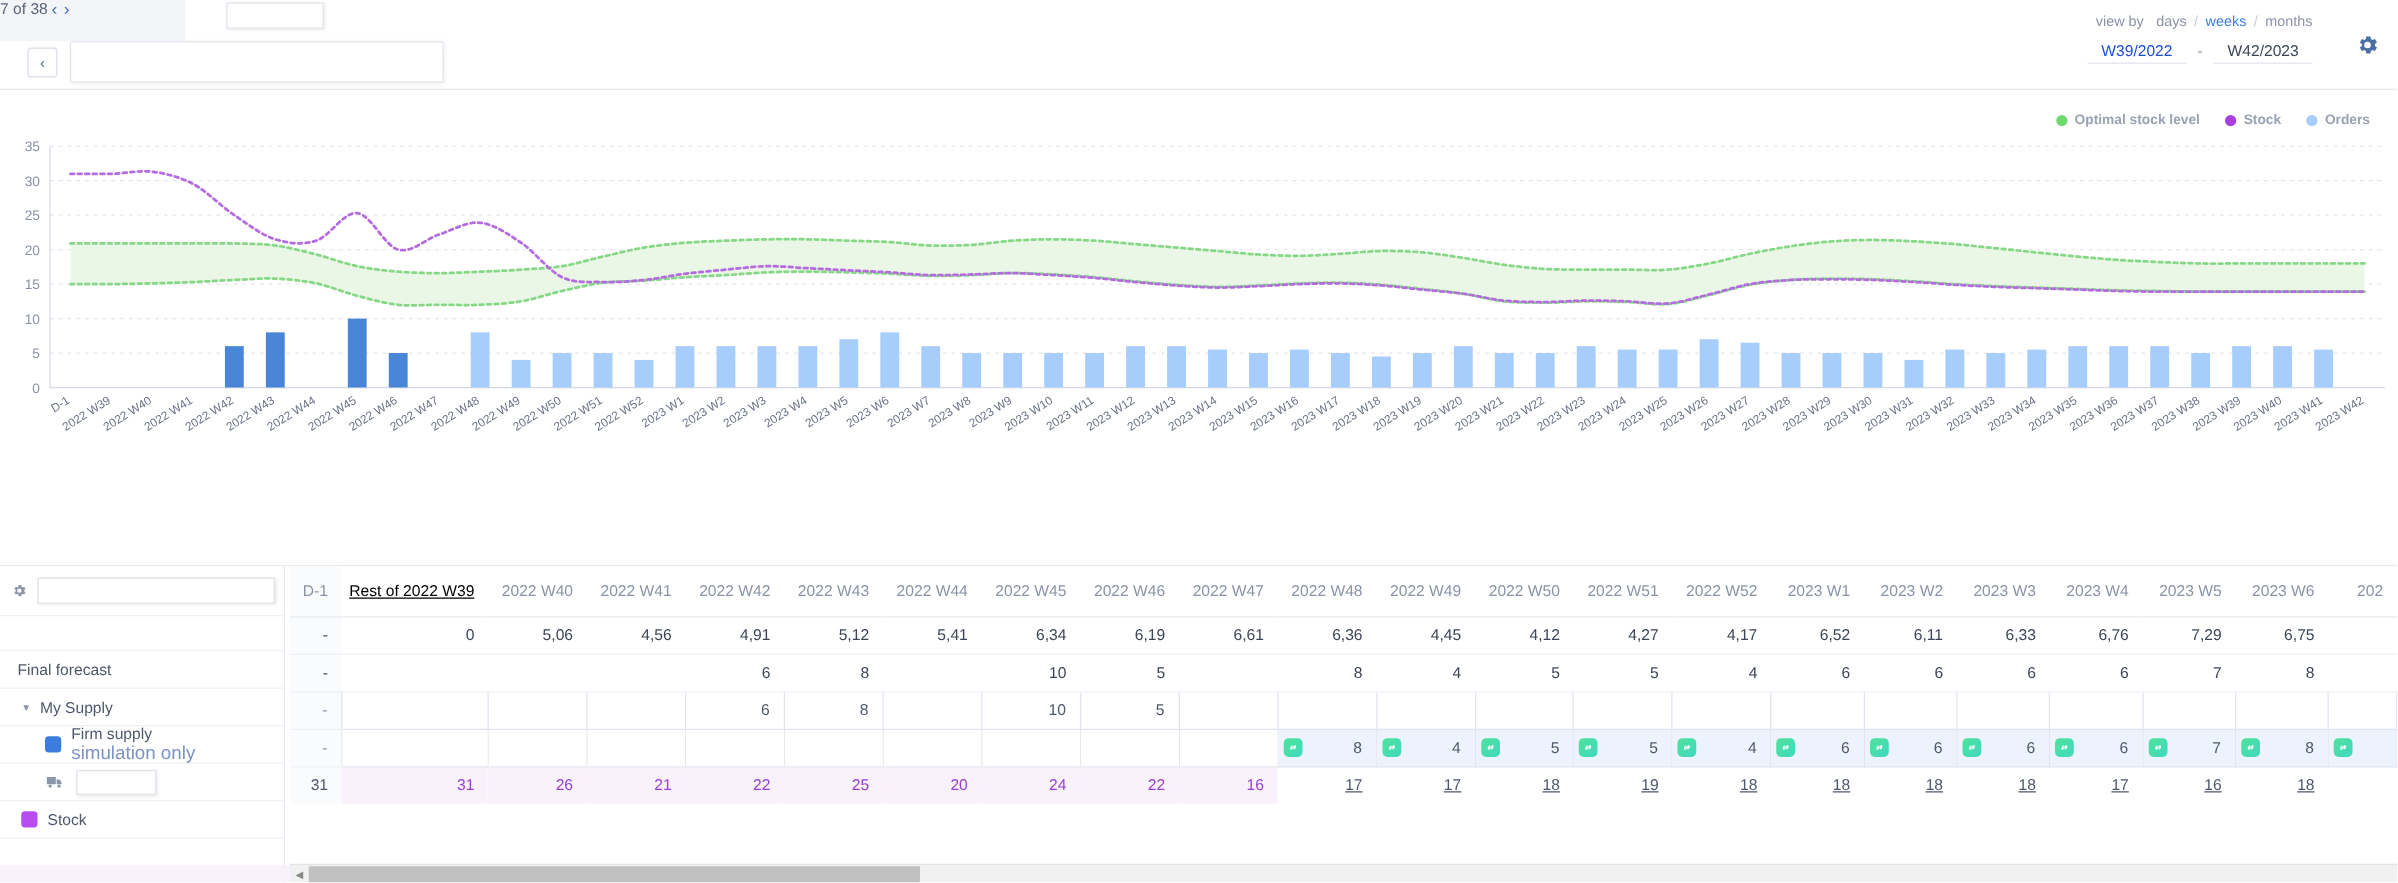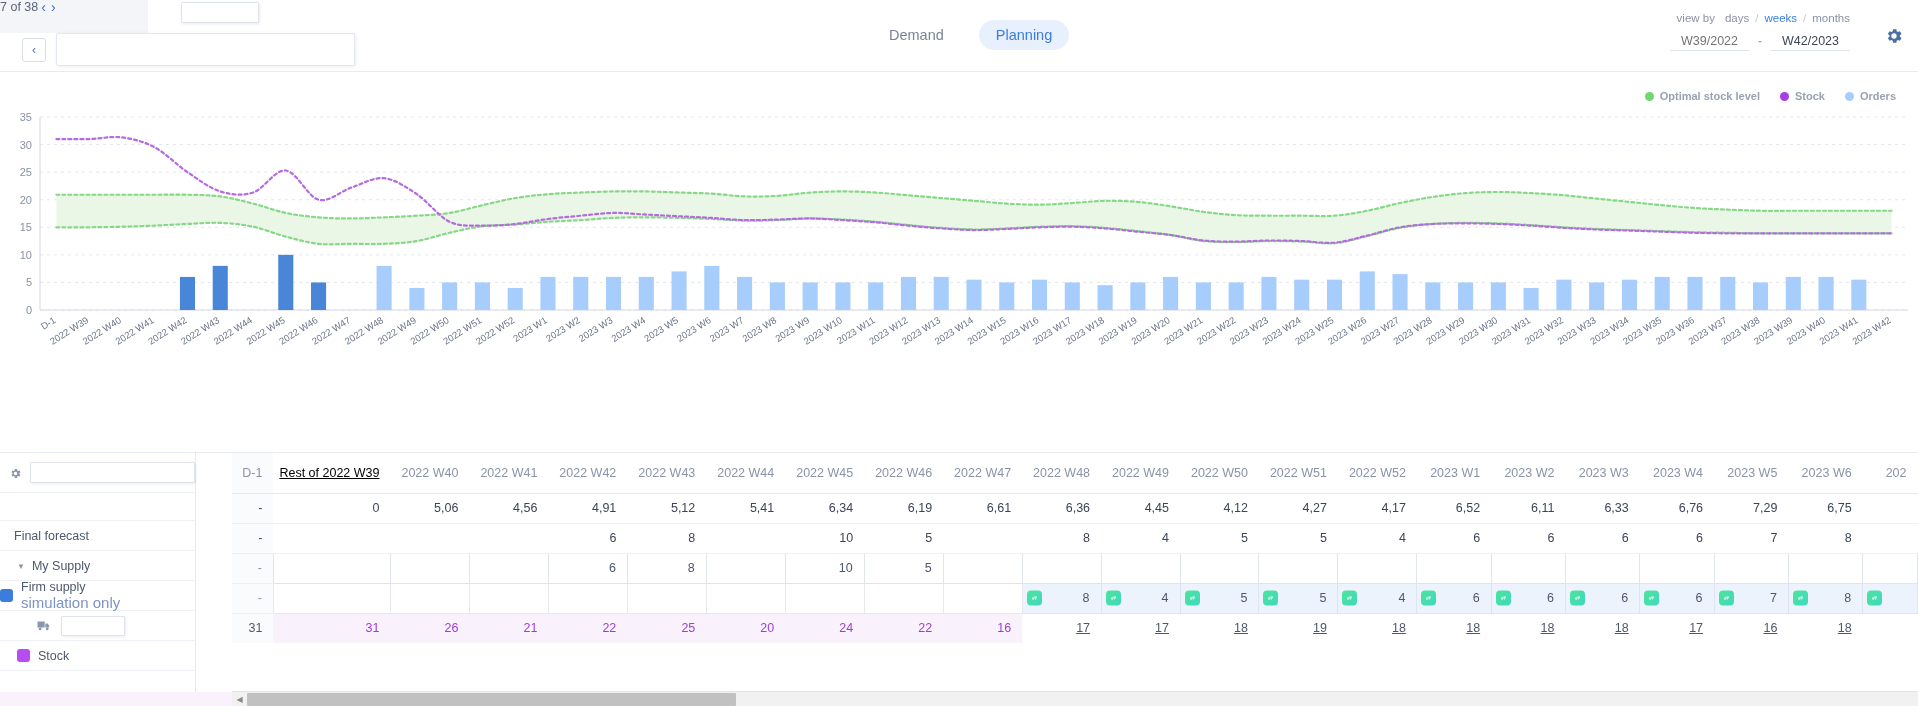--- a/index.html
+++ b/index.html
@@ -80,21 +80,21 @@
   .range-row {
     margin-top: 7px; display: flex; align-items: center; gap: 9px;
     justify-content: flex-end;
   }
   .range-field {
     width: 79px; height: 20px; font-size: 12.5px;
     border-bottom: 1px solid #dfe3ec;
     display: flex; align-items: center; justify-content: center;
     cursor: text;
   }
-  .range-field.muted { color: #737373; text-align: center; }
+  .range-field.muted { color: #1d4ed8; text-align: center; }
   .range-field.strong { color: #3c4557; }
   .range-dash { font-size: 12px; color: #8a92a6; }
   .gear-top {
     position: absolute; right: 14px; top: 26px;
     width: 20px; height: 20px; cursor: pointer;
     color: #4a6fa5;
   }
 
   
   .legend {
@@ -110,21 +110,21 @@
     position: absolute; left: 0; top: 105px; width: 1918px; height: 330px;
   }
   .chart-svg { display: block; }
 
   
   .table-wrap {
     position: absolute; left: 0; top: 452px; width: 1918px; height: 254px;
     border-top: 1px solid #e8eaf0;
   }
   .row-head-col {
-    position: absolute; left: 0; top: 0; width: 196px; height: 254px;
+    position: absolute; left: 0; top: 0; width: 228px; height: 254px;
     background: #fff; border-right: 1px solid #e6e9f0; z-index: 4;
   }
   .rh-toolbar {
     height: 40px; display: flex; align-items: center; gap: 8px;
     padding-left: 9px; border-bottom: 1px solid #eef0f5;
   }
   .rh-gear { width: 13px; height: 13px; color: #8d96aa; flex: none; }
   .rh-search {
     width: 190px; height: 21px; background: #fff;
     border: 1px solid #dfe3ec; border-radius: 1px;
@@ -132,21 +132,21 @@
   }
   .rh-rows { }
   .rh-row {
     height: 30px; display: flex; align-items: center;
     font-size: 12.5px; color: #4e586c;
     border-bottom: 1px solid #eef0f5;
   }
   .rh-row.h-spacer { height: 28px; border-bottom: 1px solid #eef0f5; }
   .rh-row.pad1 { padding-left: 14px; }
   .rh-row.pad2 { padding-left: 17px; gap: 7px; }
-  .rh-row.pad3 { gap: 8px; }
+  .rh-row.pad3 { padding-left: 36px; gap: 8px; }
   .rh-row.pad4 { padding-left: 36px; gap: 9px; }
   .rh-row.stockrow { padding-left: 17px; gap: 8px; }
   .caret {
     color: #8d96aa; font-size: 8px; display: inline-block; transform: translateY(1px);
   }
   .sw { width: 13px; height: 13px; border-radius: 3px; flex: none; }
   .firm-label { line-height: 1.05; }
   .firm-label .t1 { font-size: 12.5px; color: #4e586c; display: block; }
   .firm-label .t2 { font-size: 15px; color: #7b93c7; display: block; margin-top: 1px; }
   .truck-ic { width: 16px; height: 13px; color: #8b96ad; flex: none; }
@@ -229,24 +229,20 @@
       <span>7 of 38</span>
       <span class="arrow">‹</span>
       <span class="arrow">›</span>
     </div>
     <span class="site-label">Site:</span>
     <div class="site-input"></div>
 
     <div class="back-btn">‹</div>
     <div class="name-input"></div>
 
-    <div class="tabs">
-      <div class="tab">Demand</div>
-      <div class="tab active">Planning</div>
-    </div>
 
     <div class="viewby">
       <div class="viewby-row">
         <span class="vb-label">view by</span>
         <span class="opt">days</span>
         <span class="sep">/</span>
         <span class="opt active">weeks</span>
         <span class="sep">/</span>
         <span class="opt">months</span>
       </div>

